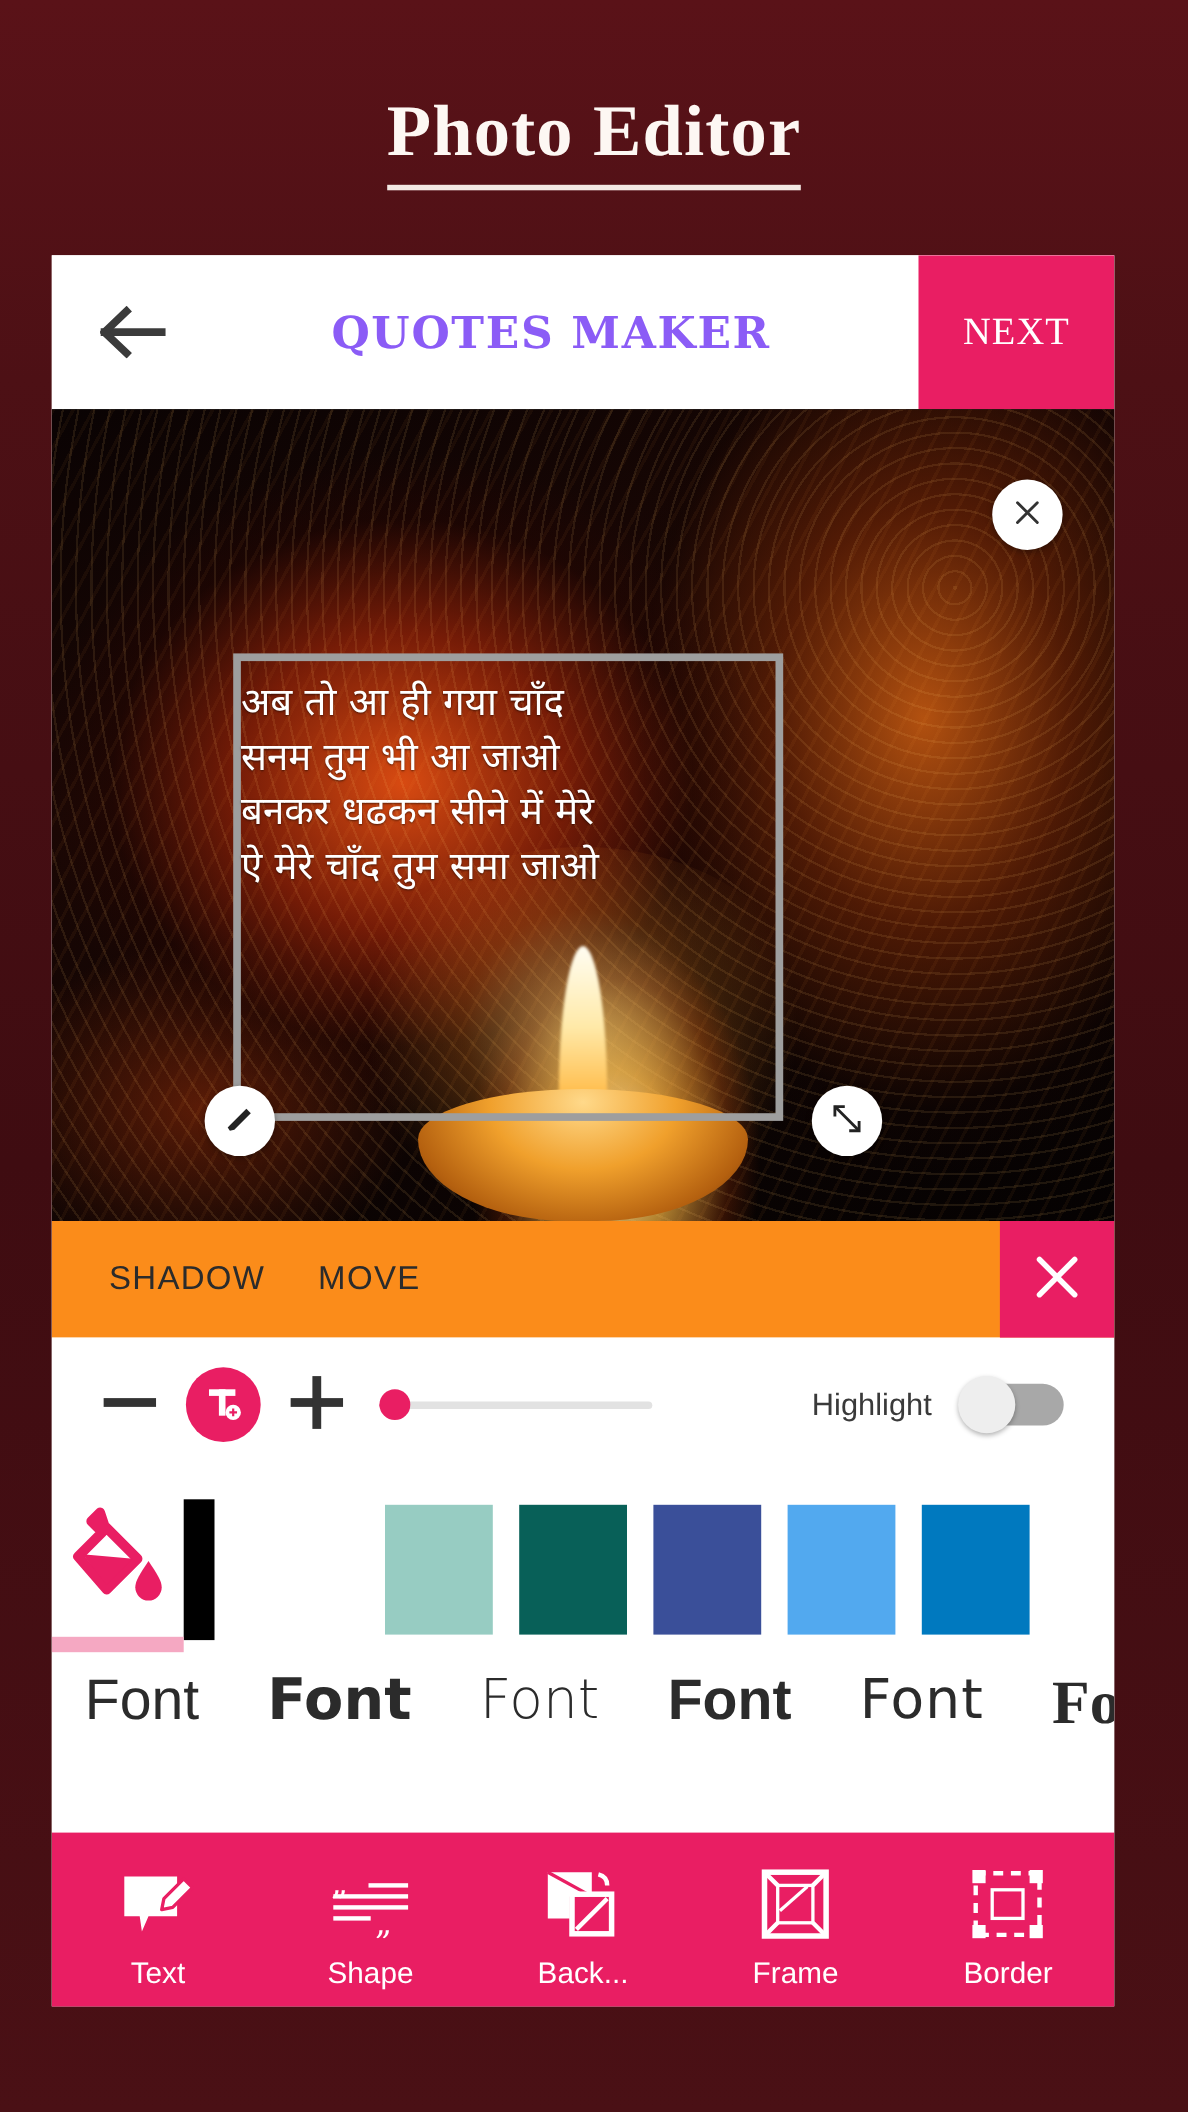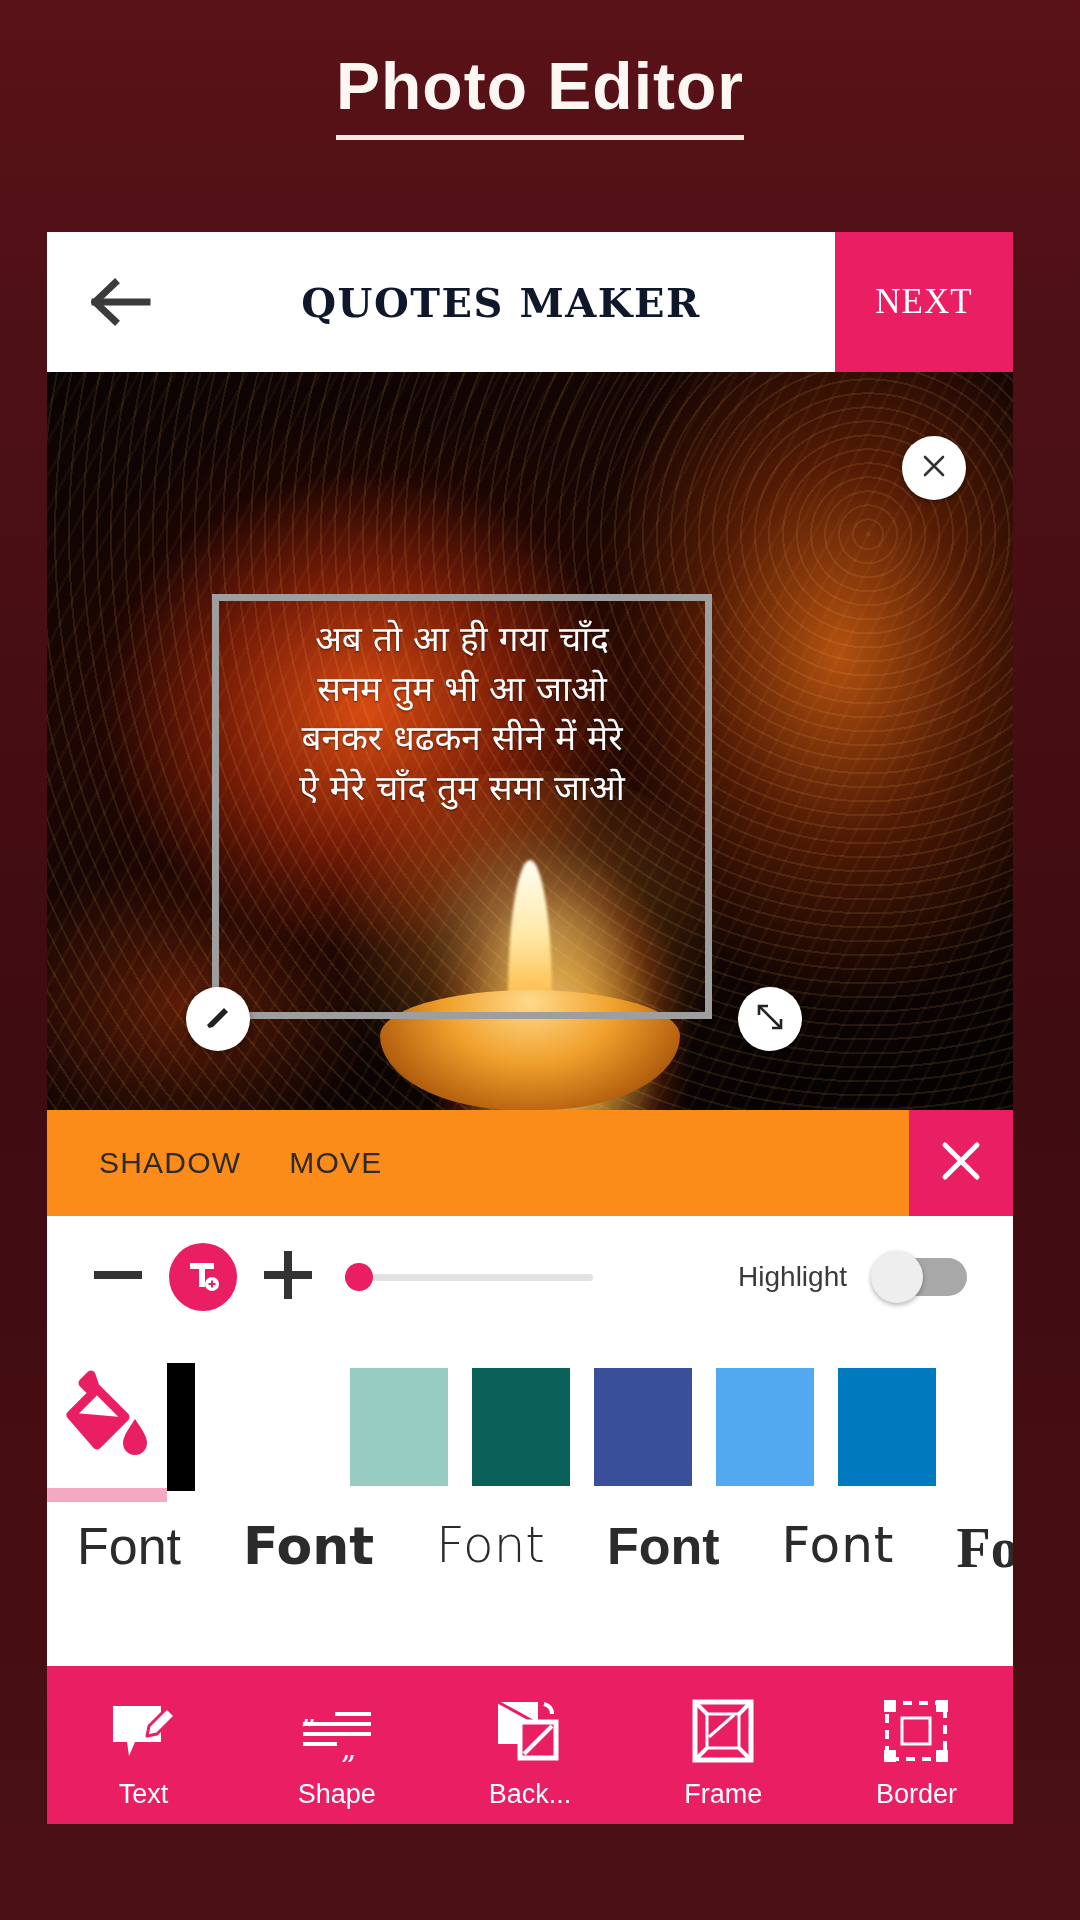--- a/index.html
+++ b/index.html
@@ -22,28 +22,29 @@
   
   .app-title-wrap {
     position: absolute;
     top: 52px;
     left: 0;
     width: 1080px;
     text-align: center;
   }
   .app-title {
     display: inline-block;
-    font-family: Liberation Sans, sans-serif;
+    font-family: Liberation Serif, serif;
     font-weight: 700;
     font-size: 66px;
     letter-spacing: 1px;
     color: #fdf7f3;
     line-height: 1.05;
     padding-bottom: 14px;
     border-bottom: 5px solid #f3e9e4;
+    margin-top: 33px;
   }
 
   
   .phone {
     position: absolute;
     left: 47px;
     top: 232px;
     width: 966px;
     height: 1592px;
     background: #ffffff;
@@ -67,21 +68,21 @@
   .back-btn svg { display:block; }
   .topbar-title {
     flex: 1;
     display: flex;
     align-items: center;
     justify-content: center;
     font-family: "DejaVu Serif", "Liberation Serif", serif;
     font-weight: 700;
     font-size: 40px;
     letter-spacing: 1.5px;
-    color: #0f172a;
+    color: #8b5cf6;
     padding-right: 30px;
   }
   .next-btn {
     width: 178px;
     background: #e91e63;
     display: flex;
     align-items: center;
     justify-content: center;
     color: #ffffff;
     font-size: 35px;
@@ -164,21 +165,20 @@
   
   .text-box {
     position: absolute;
     left: 165px;
     top: 222px;
     width: 500px;
     height: 425px;
     border: 7px solid #9e9e9e;
     display: flex;
     flex-direction: column;
-    align-items: center;
     padding-top: 14px;
   }
   .quote-line {
     color: #ffffff;
     font-family: "DejaVu Sans", sans-serif;
     font-size: 35px;
     line-height: 1.42;
     white-space: nowrap;
     text-shadow: 0 1px 2px rgba(0,0,0,0.55);
   }

